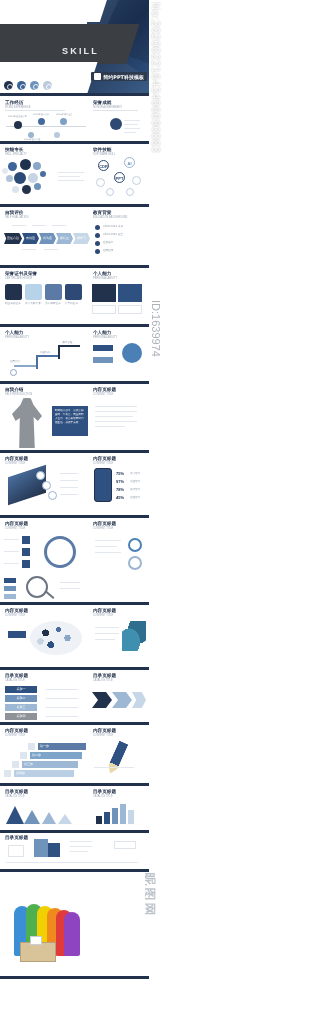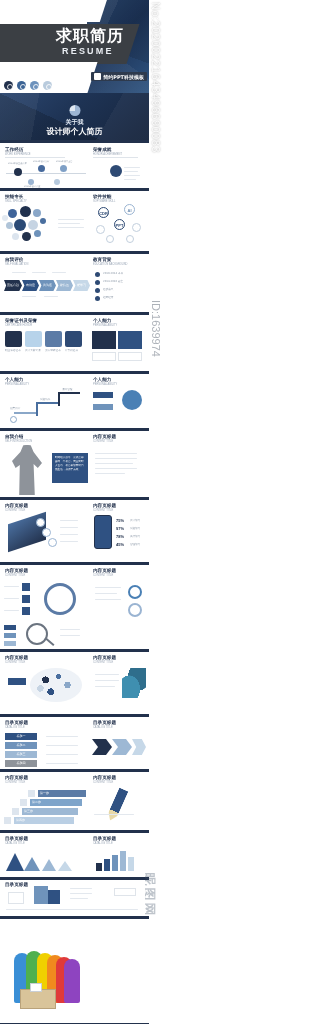--- a/index.html
+++ b/index.html
@@ -145,39 +145,33 @@
 </head>
 <body>
 
 <div class="page">
 
   <div class="slide cover">
     <div class="bluebg"></div>
     <div class="whitewedge"></div>
     <div class="darkband"></div>
     <div class="whitewedge2"></div>
-    <div class="title-cn">求职简历</div>
-    <div class="title-en">RESUME</div>
+    <div class="title-en">SKILL</div>
     <div class="badge">
       <span class="bi"></span>
       <span class="bt">简约PPT科技模板</span>
     </div>
     <div class="dots">
       <i></i>
       <i></i>
       <i></i>
       <i></i>
     </div>
   </div>
 
-  <div class="slide about" style="height:47px">
-    <div class="ico"></div>
-    <h3>关于我</h3>
-    <h4>设计师个人简历</h4>
-  </div>
 
   <div class="slide ls" style="height:0"></div>
 
   <div class="sep"></div>
   <div class="slide ls" style="height:45px">
     <div class="hd" style="left:5px;top:4px">工作经历</div>
     <div class="hdsub" style="left:5px;top:10px">WORK EXPERIENCE</div>
     <div class="rule" style="left:5px;top:14px;width:60px"></div>
 
     <div class="hd" style="left:93px;top:4px">荣誉成就</div>

